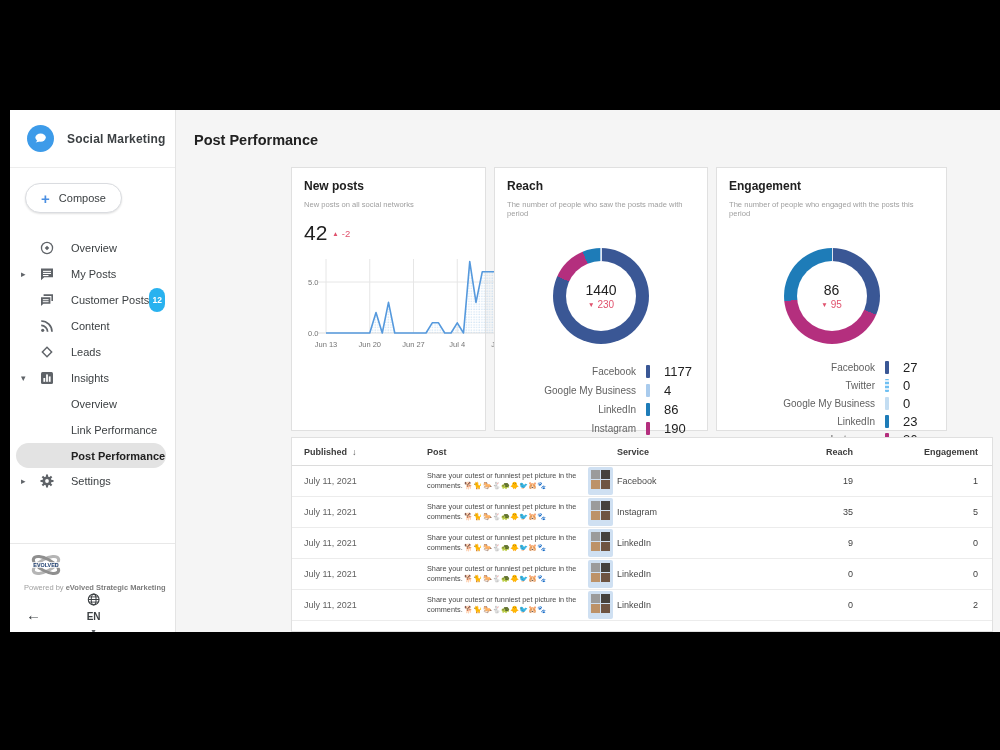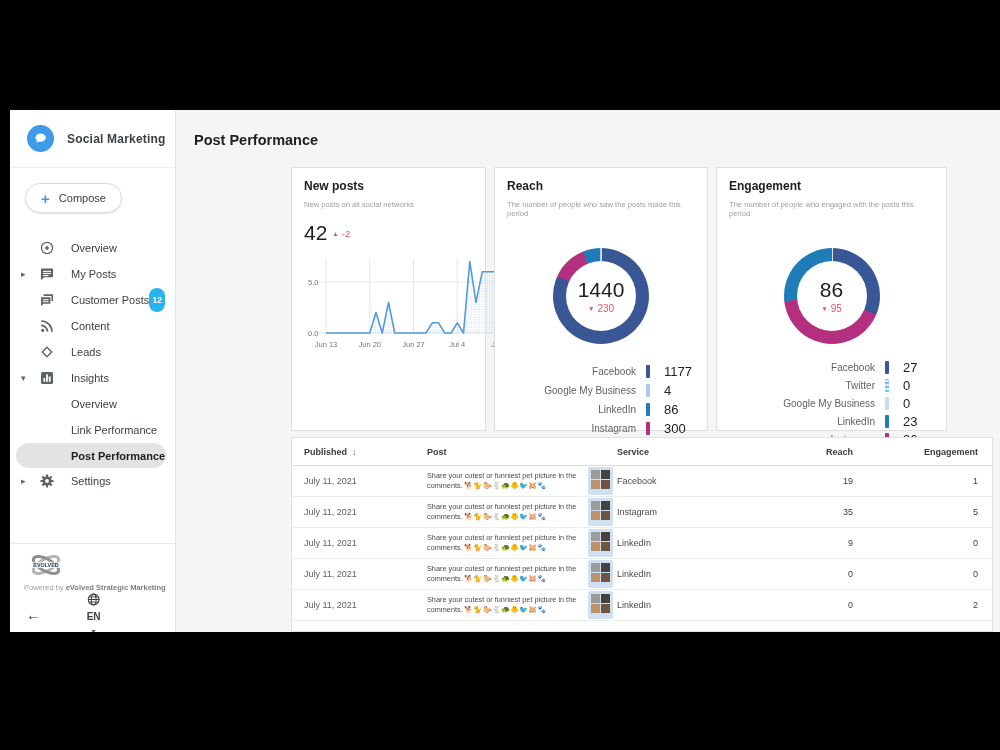--- a/index.html
+++ b/index.html
@@ -60,21 +60,21 @@
   .stat-row { display:flex; align-items:center; gap:5px; margin-top:12px; }
   .stat-big { font-size:21px; color:#212121; }
   .delta { color:#e0526d; font-size:9.5px; display:flex; align-items:center; gap:3px; }
   .tri { font-size:6.5px; }
   .donut-wrap { display:flex; justify-content:center; margin-top:30px; }
   .donut { width:96px; height:96px; border-radius:50%; position:relative; }
   .donut .hole { position:absolute; left:13px; top:13px; width:70px; height:70px;
                  border-radius:50%; background:#fff; display:flex; flex-direction:column;
                  align-items:center; justify-content:center; gap:1px; }
   .donut .tick { position:absolute; left:50%; top:0; width:1px; height:13px; background:rgba(255,255,255,.85); }
-  .donut-total { font-size:21px; color:#212121; }
+  .donut-total { font-size:14px; color:#212121; }
   .donut-delta { color:#e0526d; font-size:10px; display:flex; align-items:center; gap:3px; }
   .legend { margin-top:20px; display:flex; flex-direction:column; gap:4px; }
   .legend-row { display:grid; grid-template-columns:1fr 5px 44px; align-items:center; column-gap:0; }
   .legend-label { font-size:10px; color:#616161; text-align:right; padding-right:10px; white-space:nowrap; }
   .legend-bar { width:4px; height:13px; border-radius:1px; }
   .legend-value { font-size:13px; color:#212121; padding-left:13px; }
 
   
   .table-card { position:absolute; left:115px; top:327px; width:702px; height:195px;
                 background:#fff; border:1px solid #e0e0e0; overflow:hidden; }
@@ -287,21 +287,21 @@
               <text x="22" y="96" font-size="7.5" fill="#757575" text-anchor="middle">Jun 13</text>
               <text x="65.75" y="96" font-size="7.5" fill="#757575" text-anchor="middle">Jun 20</text>
               <text x="109.5" y="96" font-size="7.5" fill="#757575" text-anchor="middle">Jun 27</text>
               <text x="153.25" y="96" font-size="7.5" fill="#757575" text-anchor="middle">Jul 4</text>
               <text x="197" y="96" font-size="7.5" fill="#757575" text-anchor="middle">Jul 11</text>
             </svg></div>
       </div>
 
       <div class="card card-reach">
         <div class="card-title">Reach</div>
-        <div class="card-sub">The number of people who saw the posts made this period</div>
+        <div class="card-sub">The number of people who saw the posts made with period</div>
         <div class="donut-wrap">
           <div class="donut" id="donut-reach" style="background: conic-gradient(rgb(58, 87, 149) 0deg, rgb(58, 87, 149) 294.25deg, rgb(180, 47, 126) 294.25deg, rgb(180, 47, 126) 337.5deg, rgb(30, 124, 184) 337.5deg, rgb(30, 124, 184) 359deg, rgb(169, 203, 237) 359deg, rgb(169, 203, 237) 360deg);">
             <span class="tick"></span>
             <div class="hole">
               <span class="donut-total">1440</span>
               <span class="donut-delta">
                 <span class="tri">▼</span>
                 <span>230</span>
               </span>
             </div>
@@ -319,21 +319,21 @@
               <span class="legend-value">4</span>
             </div>
             <div class="legend-row">
               <span class="legend-label">LinkedIn</span>
               <span class="legend-bar" style="background: rgb(30, 124, 184);"></span>
               <span class="legend-value">86</span>
             </div>
             <div class="legend-row">
               <span class="legend-label">Instagram</span>
               <span class="legend-bar" style="background: rgb(180, 47, 126);"></span>
-              <span class="legend-value">300</span>
+              <span class="legend-value">190</span>
             </div>
           </div>
       </div>
 
       <div class="card card-engagement">
         <div class="card-title">Engagement</div>
         <div class="card-sub">The number of people who engaged with the posts this period</div>
         <div class="donut-wrap">
           <div class="donut" id="donut-engagement" style="background: conic-gradient(rgb(58, 87, 149) 0deg, rgb(58, 87, 149) 113.023deg, rgb(180, 47, 126) 113.023deg, rgb(180, 47, 126) 263.721deg, rgb(30, 124, 184) 263.721deg, rgb(30, 124, 184) 360deg);">
             <span class="tick"></span>

